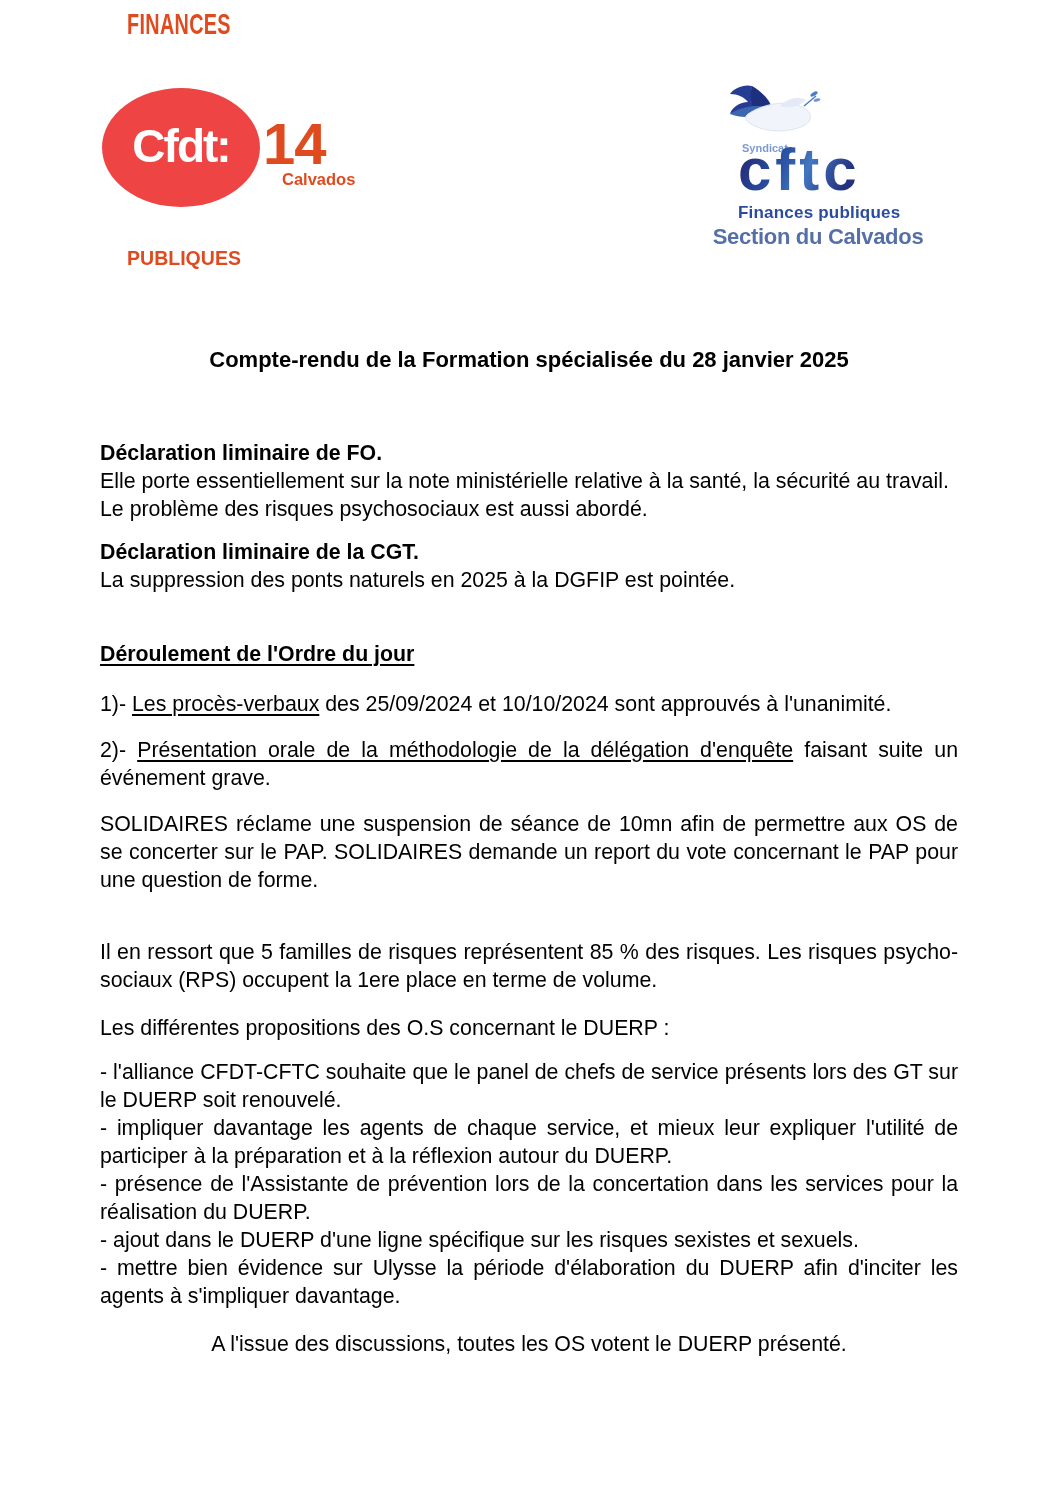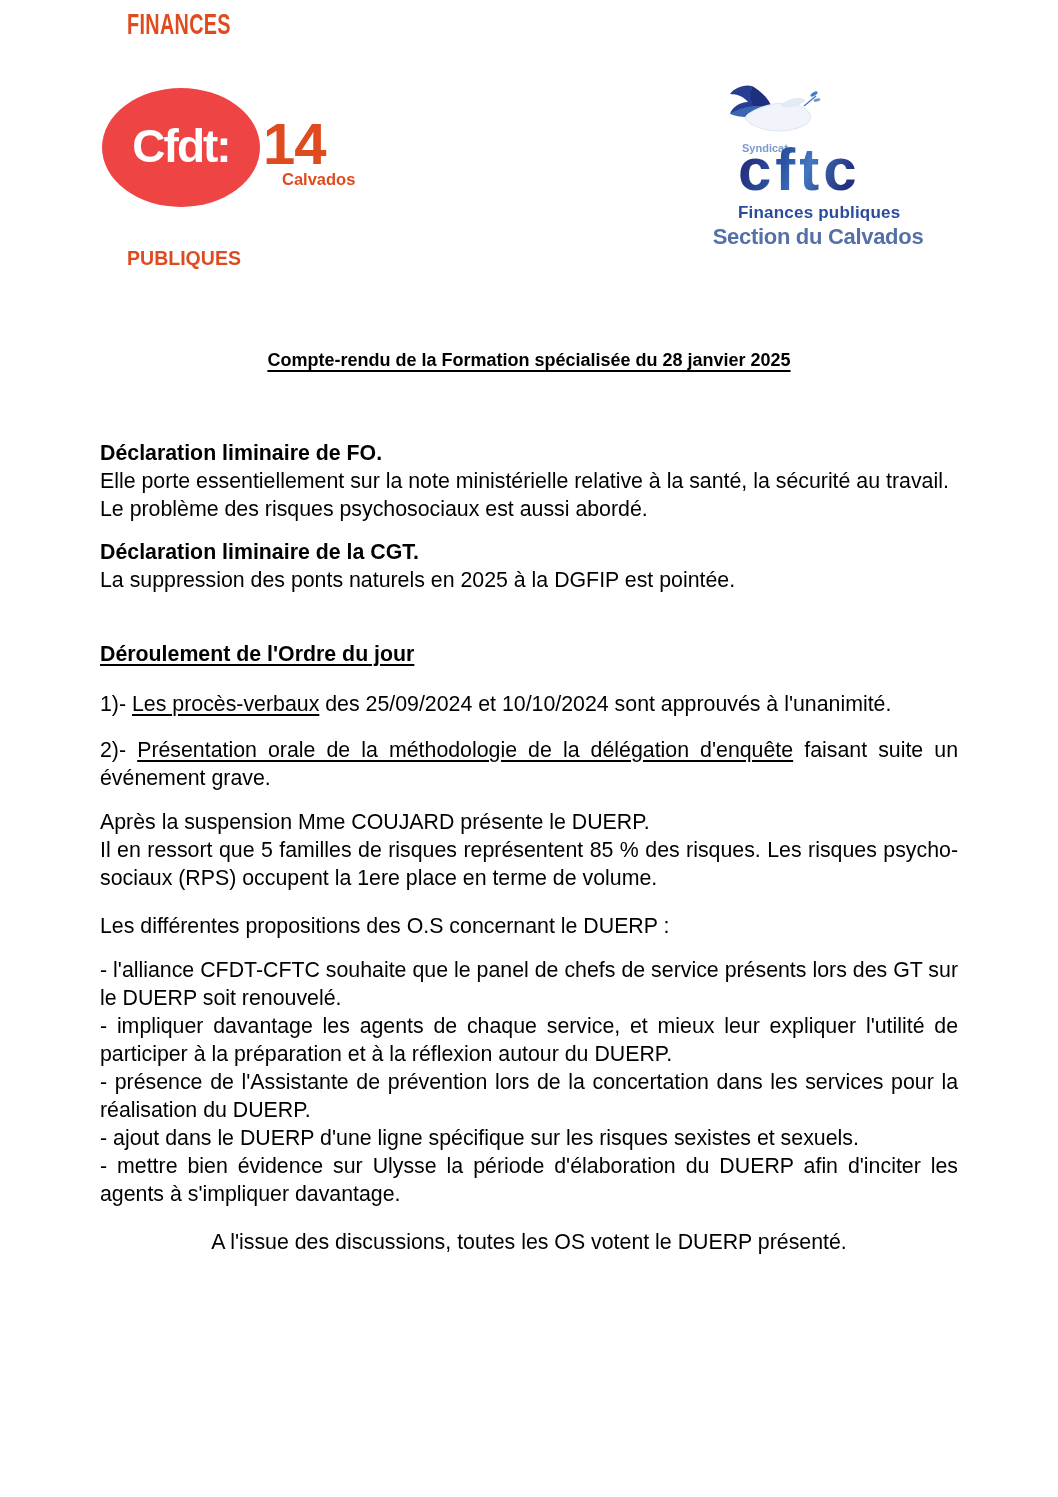--- a/index.html
+++ b/index.html
@@ -57,22 +57,22 @@
     font-weight:bold; font-size:17px; line-height:1; letter-spacing:0.2px;
   }
   .cftc-section {
     position:absolute; left:-6px; top:140px; width:224px; text-align:center;
     color:#5570A8; font-weight:bold; font-size:22px; line-height:1.2; letter-spacing:-0.3px;
   }
 
   
   .content { padding:0 100px; font-size:21.33px; line-height:28px; }
   .title {
-    font-size:18px; line-height:30px; font-weight:bold; text-align:center;
-    text-decoration:underline; text-decoration-thickness:2px; text-underline-offset:4px;
+    font-size:22px; line-height:30px; font-weight:bold; text-align:center;
+    text-decoration-thickness:2px; text-underline-offset:4px;
   }
   .bold { font-weight:bold; }
   .ul { text-decoration:underline; text-underline-offset:3px; }
   .just { text-align:justify; }
   .nowrap { white-space:nowrap; }
 
   .block-fo        { margin-top:64px; }
   .block-cgt       { margin-top:15px; }
   .agenda-heading  { margin-top:46px; }
   .item-1          { margin-top:22px; }
@@ -135,23 +135,24 @@
       <div class="nowrap">La suppression des ponts naturels en 2025 à la DGFIP est pointée.</div>
     </div>
 
     <div class="agenda-heading bold ul nowrap">Déroulement de l'Ordre du jour</div>
 
     <div class="item-1 nowrap"><span>1)- </span><span class="ul">Les procès-verbaux</span><span> des 25/09/2024 et 10/10/2024 sont approuvés à l'unanimité.</span></div>
 
     <div class="item-2 just"><span>2)- </span><span class="ul">Présentation orale de la méthodologie de la délégation d'enquête</span><span> faisant suite un événement grave.</span></div>
 
 
+    <div class="p-solidaires just">SOLIDAIRES réclame une suspension de séance de 10mn afin de permettre aux OS de se concerter sur le PAP. SOLIDAIRES demande un report du vote concernant le PAP pour une question de forme.</div>
 
     <div class="p-apres just">
-      <span class="nowrap">Après la suspension Mme COUJARD présente le DUERP.</span><br>
+      <br>
       <span>Il en ressort que 5 familles de risques représentent 85 % des risques. Les risques psycho-sociaux (RPS) occupent la 1ere place en terme de volume.</span>
     </div>
 
     <div class="p-differentes nowrap">Les différentes propositions des O.S concernant le DUERP :</div>
 
     <div class="props">
       <div class="just">- l'alliance CFDT-CFTC souhaite que le panel de chefs de service présents lors des GT sur le DUERP soit renouvelé.</div>
       <div class="just">- impliquer davantage les agents de chaque service, et mieux leur expliquer l'utilité de participer à la préparation et à la réflexion autour du DUERP.</div>
       <div class="just">- présence de l'Assistante de prévention lors de la concertation dans les services pour la réalisation du DUERP.</div>
       <div class="just">- ajout dans le DUERP d'une ligne spécifique sur les risques sexistes et sexuels.</div>

